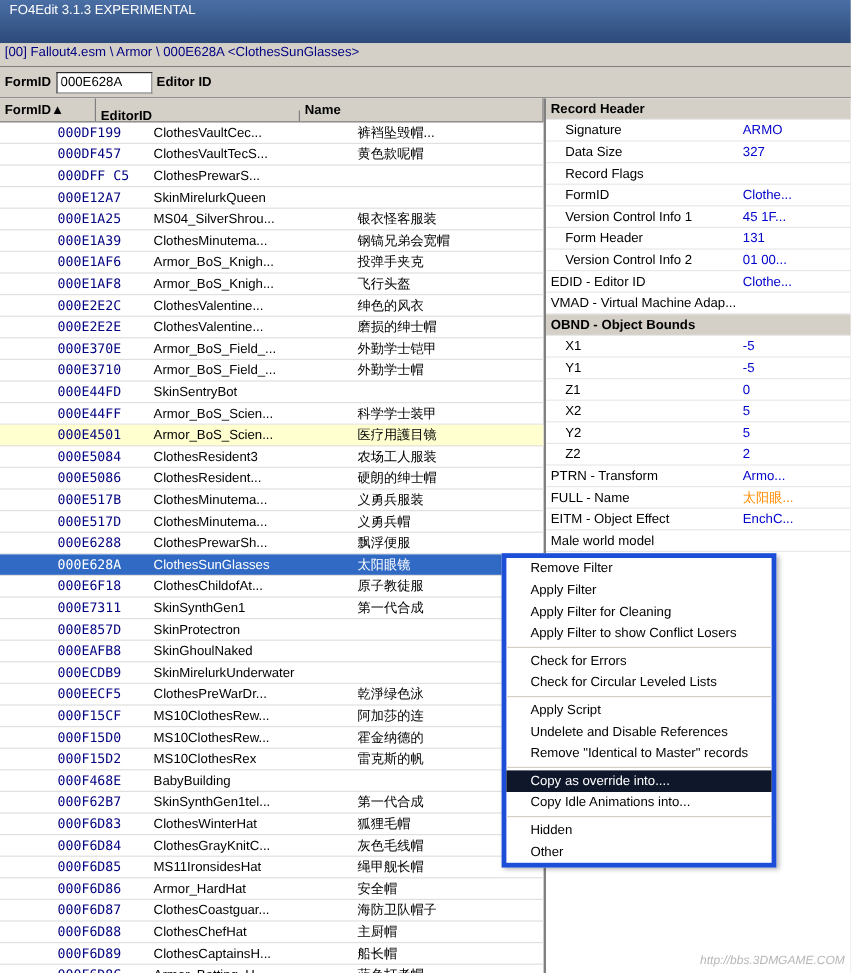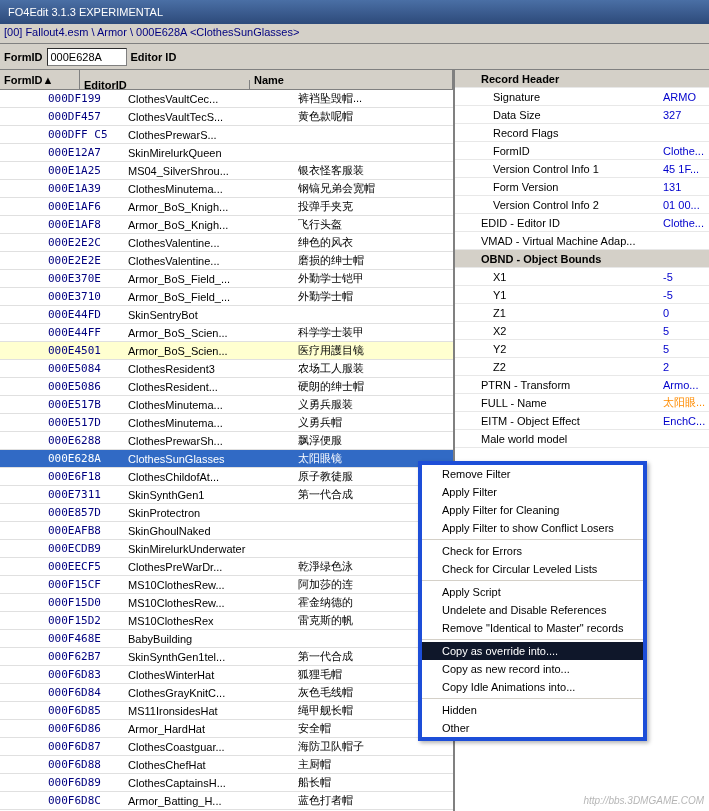--- a/index.html
+++ b/index.html
@@ -13,22 +13,22 @@
       position: relative;
     }
 
     
     .title-bar {
       background: linear-gradient(to bottom, #4a6fa5, #2d4a7a);
       color: white;
       padding: 3px 8px;
       font-size: 11px;
       display: flex;
-      align-items: center;
-      height: 24px;
+      align-items: flex-start;
+      height: 36px;
     }
 
     
     .breadcrumb-bar {
       background: #d4d0c8;
       padding: 2px 4px;
       font-size: 11px;
       color: #000080;
       height: 20px;
       display: flex;
@@ -163,21 +163,20 @@
       font-weight: bold;
     }
 
     .detail-cell {
       padding: 1px 4px;
       overflow: hidden;
       white-space: nowrap;
       font-size: 11px;
       display: flex;
       align-items: center;
-      margin-left: 22px;
     }
 
     .detail-cell.label { width: 160px; }
     .detail-cell.value { flex: 1; color: #000080; }
 
     .indent1 .detail-cell.label { padding-left: 16px; }
 
     
     .record-list::-webkit-scrollbar,
     .detail-list::-webkit-scrollbar {
@@ -484,21 +483,21 @@
   </div>
         <div class="detail-row indent1">
     <span class="detail-cell label">FormID</span>
     <span class="detail-cell value" style="color:#0000cc">Clothe...</span>
   </div>
         <div class="detail-row indent1">
     <span class="detail-cell label">Version Control Info 1</span>
     <span class="detail-cell value" style="color:#0000cc">45 1F...</span>
   </div>
         <div class="detail-row indent1">
-    <span class="detail-cell label">Form Version</span>
+    <span class="detail-cell label">Form Header</span>
     <span class="detail-cell value" style="color:#0000cc">131</span>
   </div>
         <div class="detail-row indent1">
     <span class="detail-cell label">Version Control Info 2</span>
     <span class="detail-cell value" style="color:#0000cc">01 00...</span>
   </div>
         <div class="detail-row">
     <span class="detail-cell label">EDID - Editor ID</span>
     <span class="detail-cell value" style="color:#0000cc">Clothe...</span>
   </div>
@@ -561,20 +560,19 @@
     <div class="context-menu-item">Apply Filter to show Conflict Losers</div>
     <div class="context-menu-separator"></div>
     <div class="context-menu-item">Check for Errors</div>
     <div class="context-menu-item">Check for Circular Leveled Lists</div>
     <div class="context-menu-separator"></div>
     <div class="context-menu-item">Apply Script</div>
     <div class="context-menu-item">Undelete and Disable References</div>
     <div class="context-menu-item">Remove "Identical to Master" records</div>
     <div class="context-menu-separator"></div>
     <div class="context-menu-item highlighted">Copy as override into....</div>
-    <div class="context-menu-item">Copy as new record into...</div>
     <div class="context-menu-item">Copy Idle Animations into...</div>
     <div class="context-menu-separator"></div>
     <div class="context-menu-item">Hidden</div>
     <div class="context-menu-item">Other</div>
   </div>
 
 <div class="watermark">http://bbs.3DMGAME.COM</div>
 
 </body></html>

